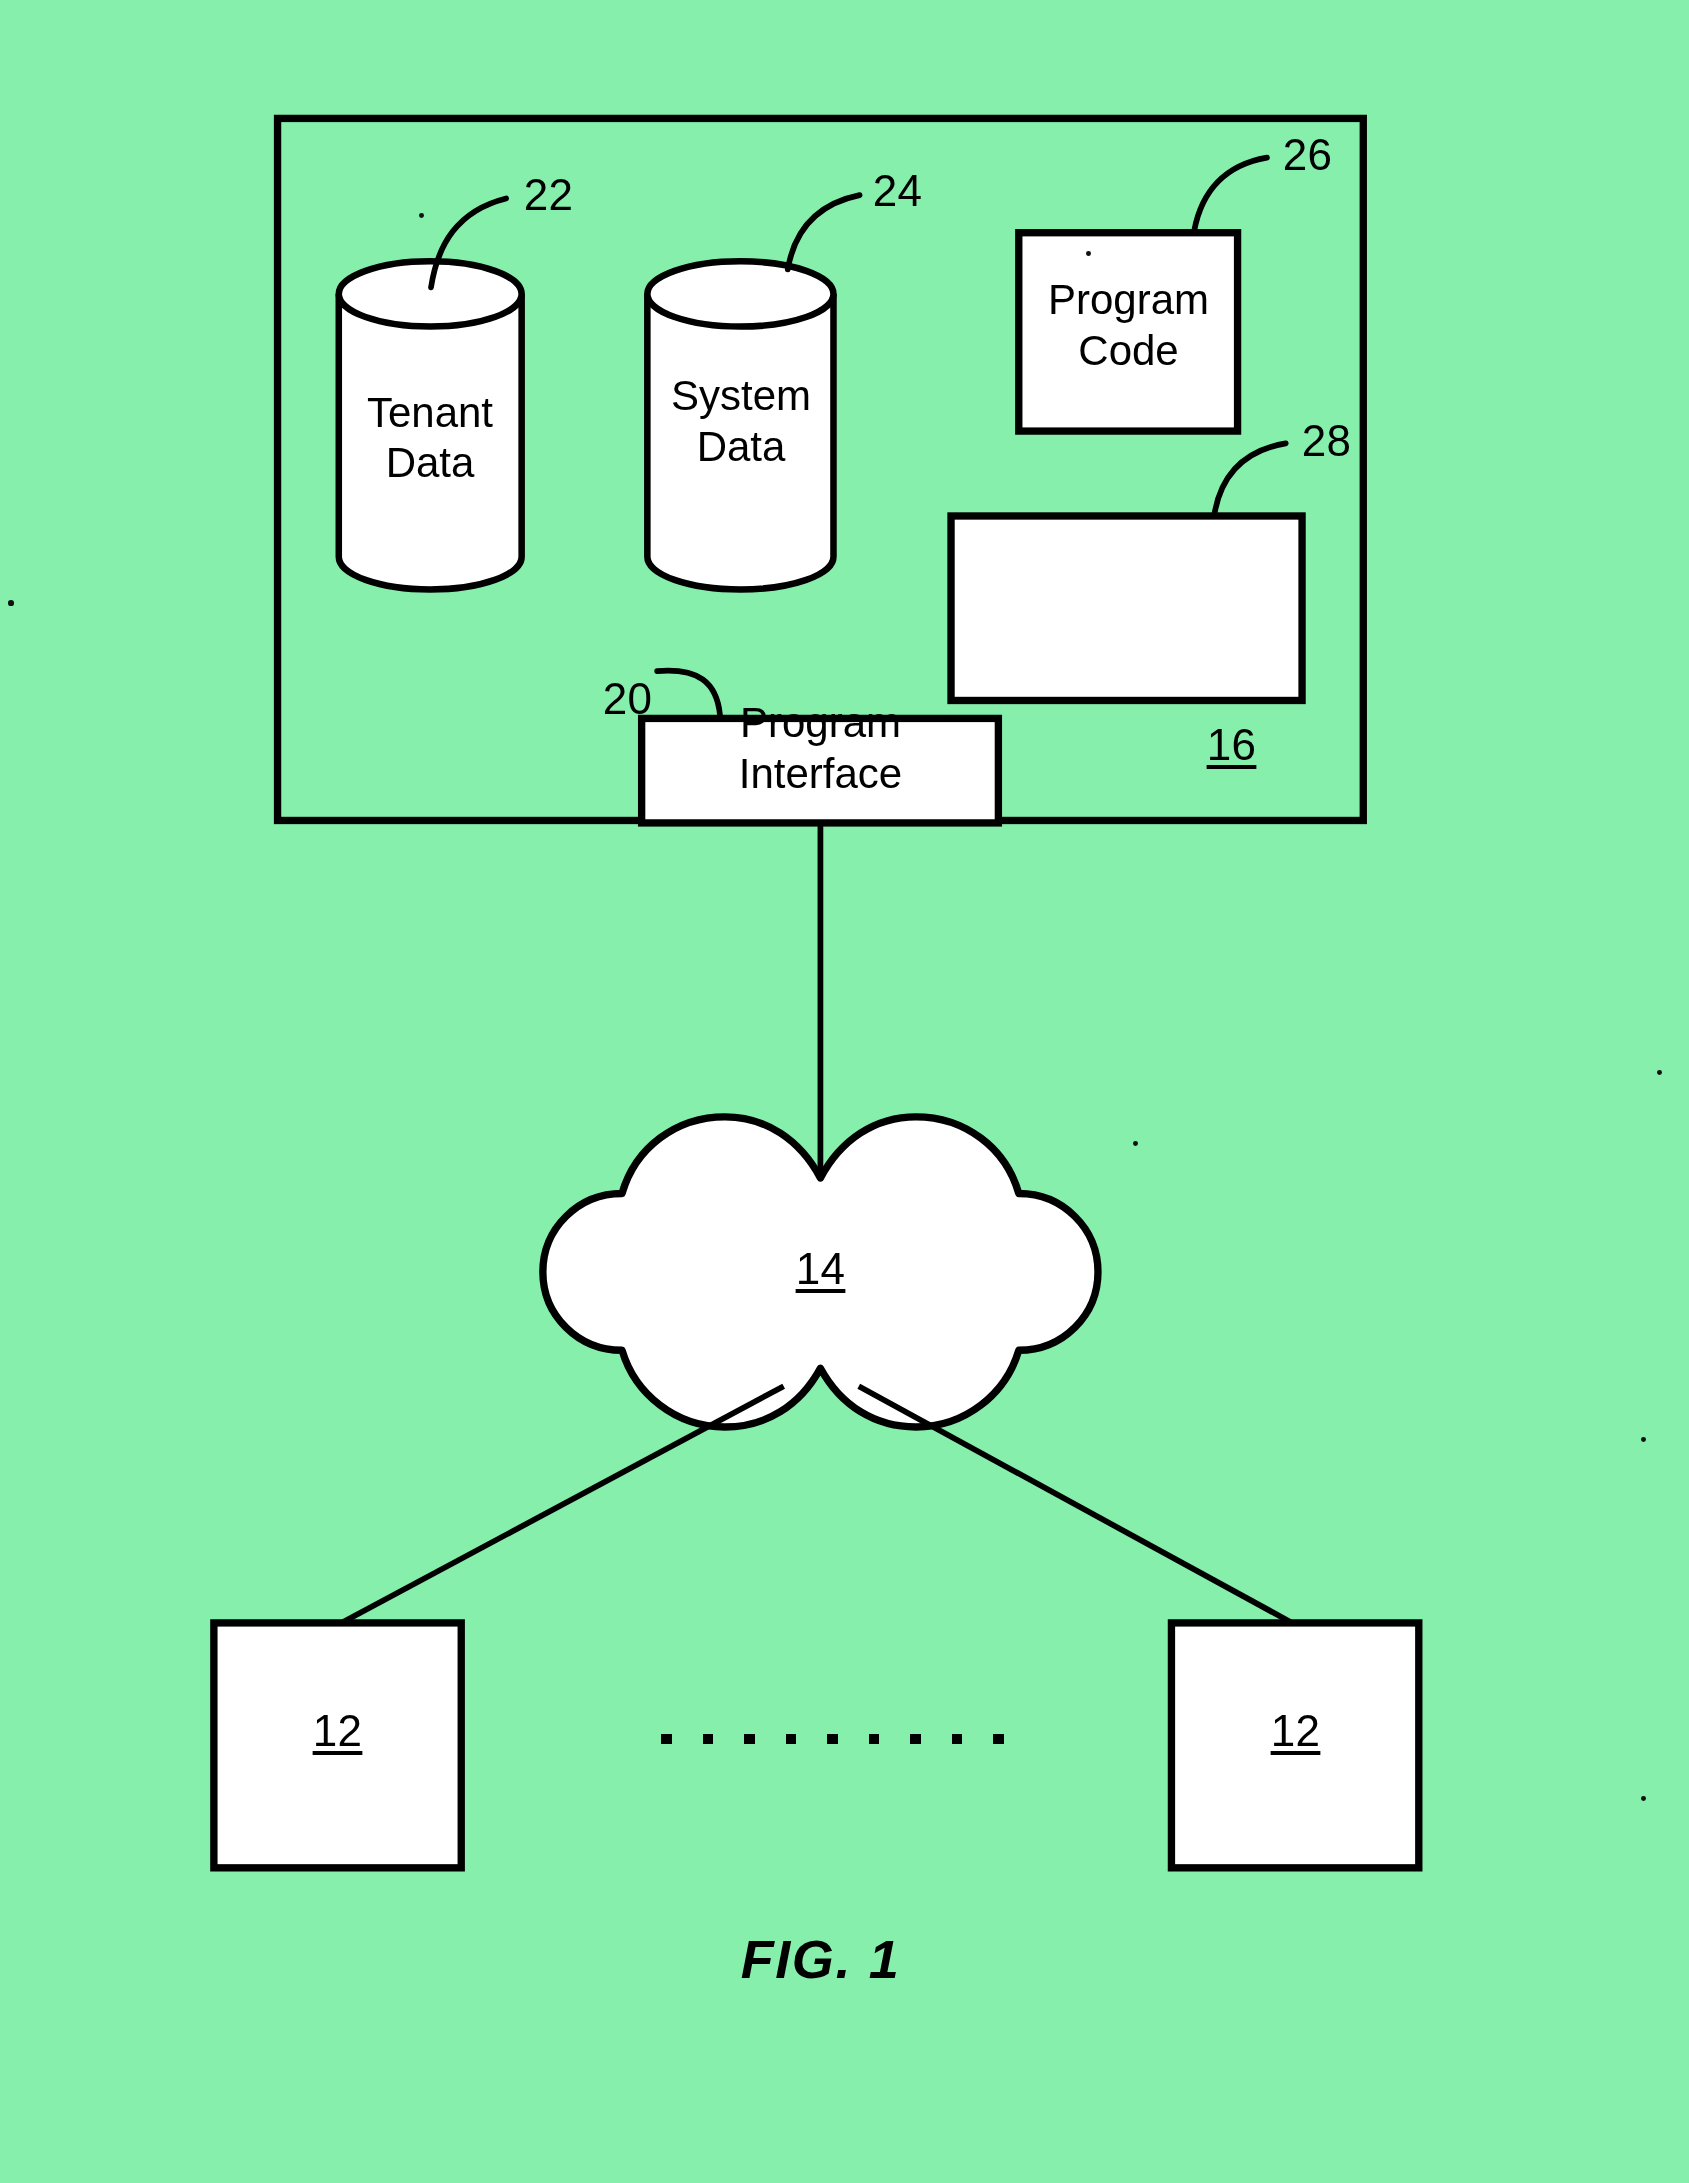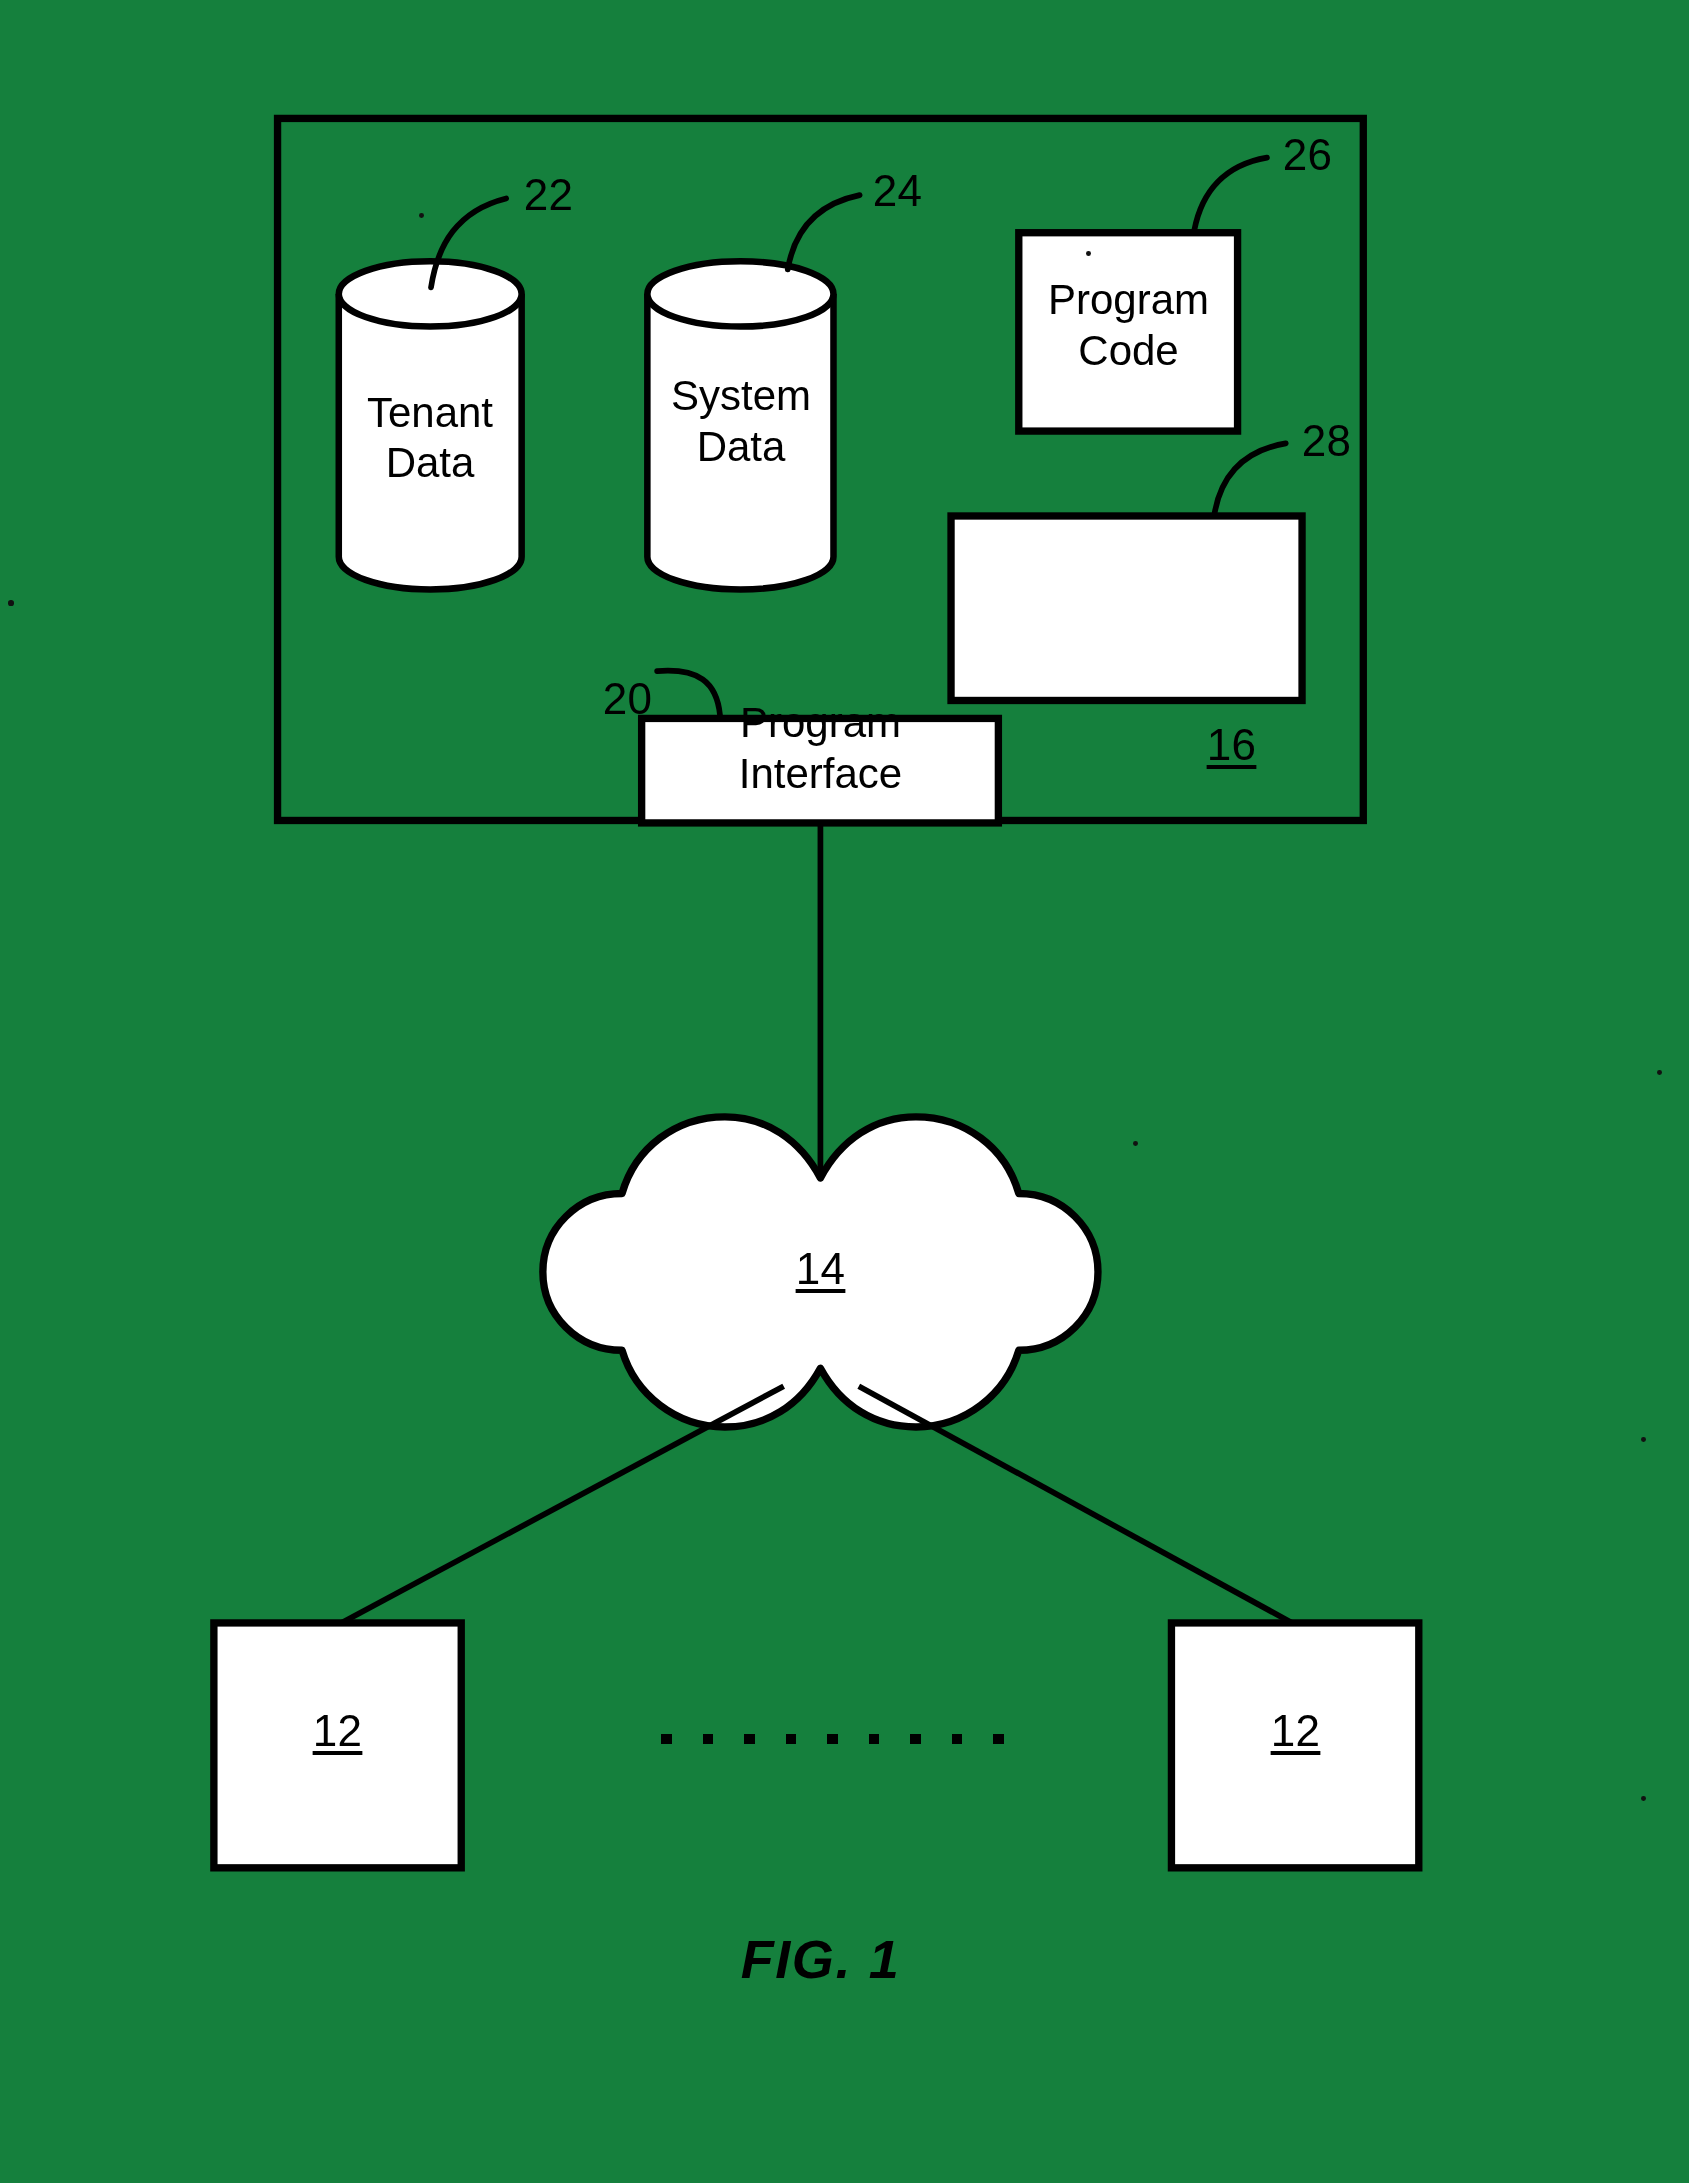--- a/index.html
+++ b/index.html
@@ -4,21 +4,21 @@
 <style>
   html, body {
     margin: 0;
     padding: 0;
     background: #ffffff;
   }
   #page {
     position: relative;
     width: 1689px;
     height: 2183px;
-    background: #15803d;
+    background: #86efac;
     overflow: hidden;
     font-family: "Liberation Sans", sans-serif;
     color: #000000;
   }
   #figure-svg {
     position: absolute;
     left: 0;
     top: 0;
     width: 1689px;
     height: 2183px;

